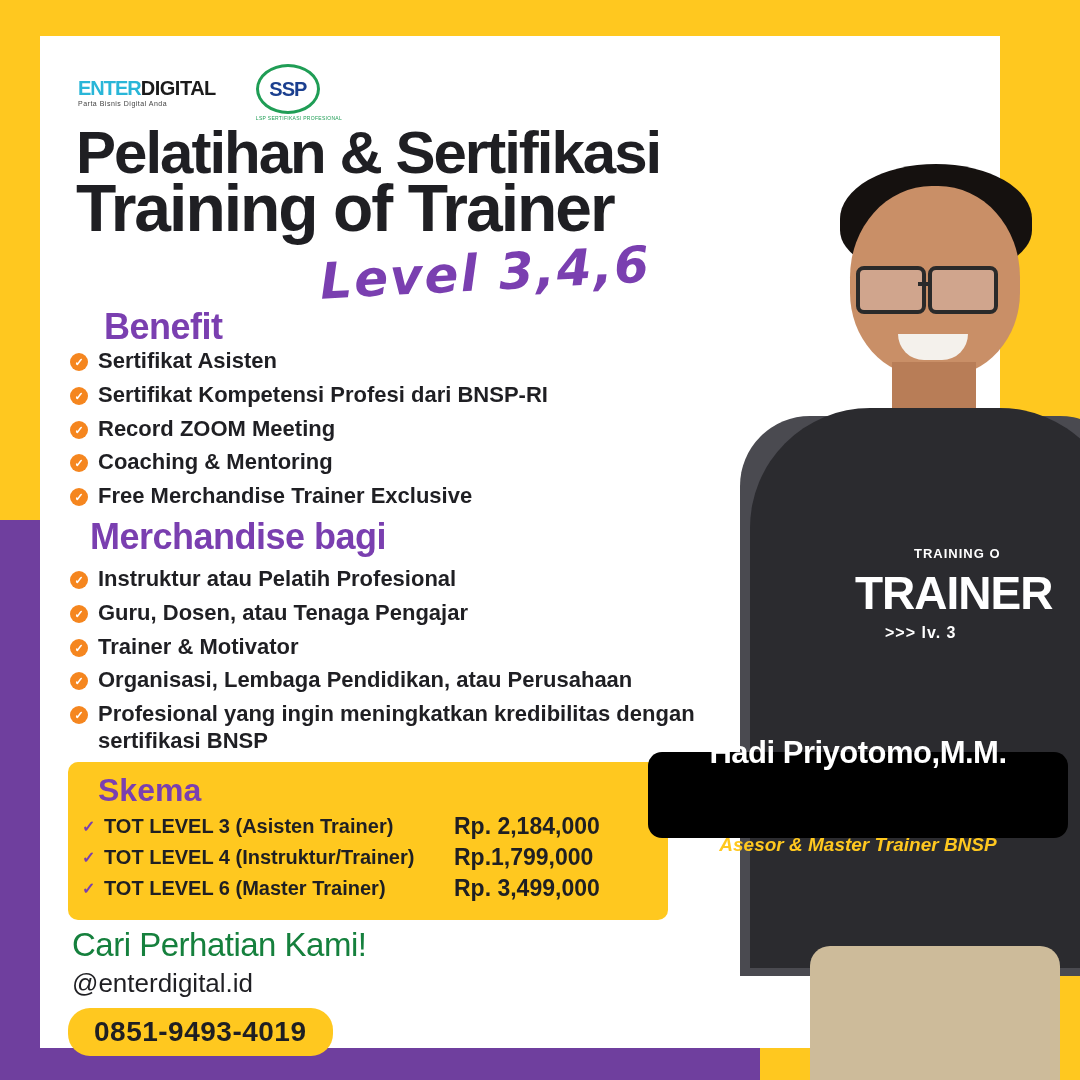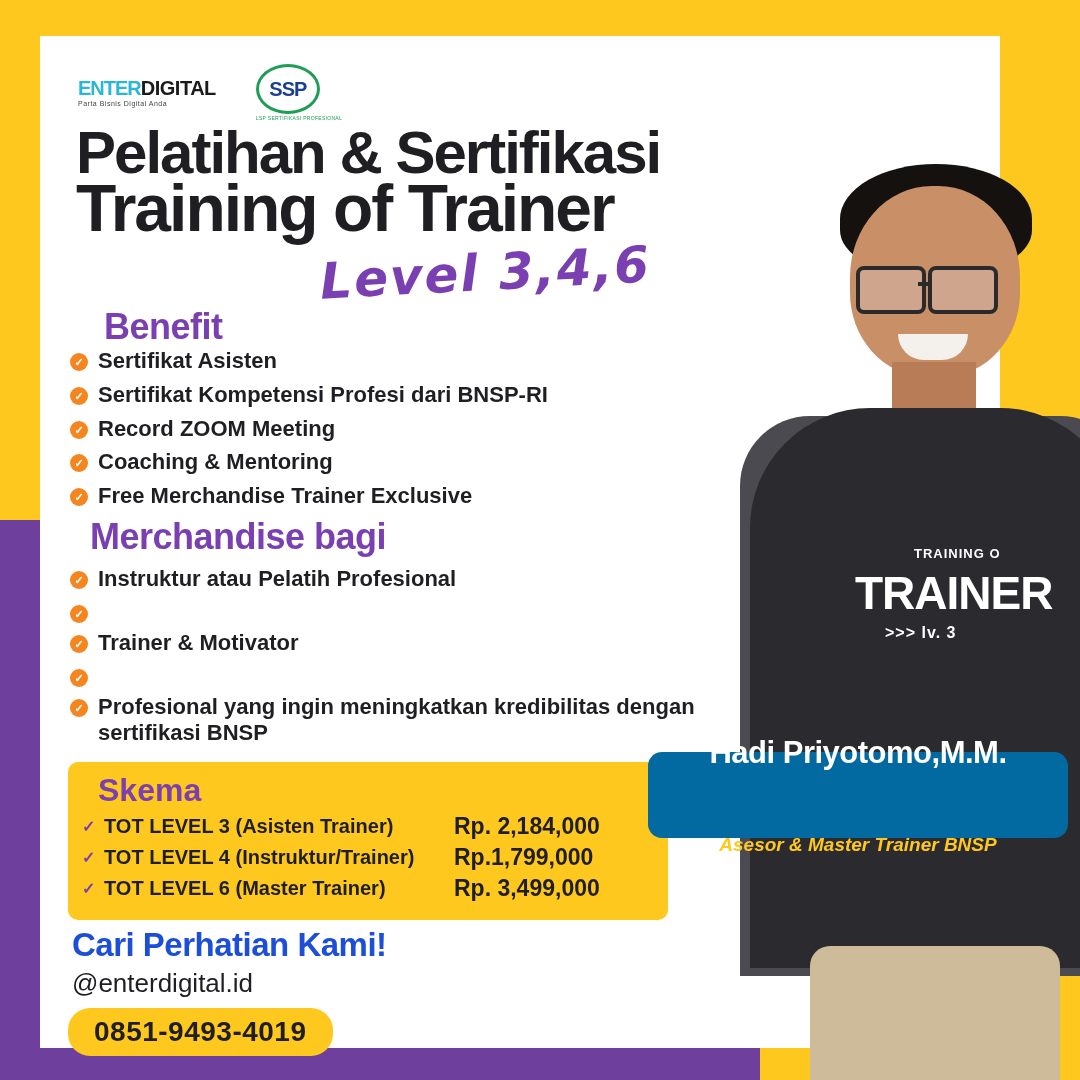--- a/index.html
+++ b/index.html
@@ -244,22 +244,22 @@
     font-weight: bold;
     color: #1f1f23;
     white-space: nowrap;
   }
   
   .cta {
     position: absolute;
     left: 32px;
     top: 890px;
     font-size: 33px;
-    font-weight: bold;
-    color: #1d4ed8;
+    font-weight: normal;
+    color: #15803d;
     letter-spacing: -0.5px;
   }
   .handle {
     position: absolute;
     left: 32px;
     top: 932px;
     font-size: 26px;
     color: #1f1f23;
   }
   .phone-pill {
@@ -409,21 +409,21 @@
     background: #cdbb9a;
     border-radius: 20px 20px 0 0;
   }
   
   .nameplate {
     position: absolute;
     left: 648px;
     top: 752px;
     width: 420px;
     height: 86px;
-    background: #0369a1;
+    background: #000000;
     border-radius: 14px;
     display: flex;
     flex-direction: column;
     justify-content: center;
     align-items: center;
     color: #ffffff;
     gap: 47px;
   }
   .nameplate-name {
     font-size: 31px;
@@ -498,27 +498,29 @@
     </div>
 
     <div class="sec-title sec-target">Merchandise bagi</div>
     <div class="list list-target">
       <div class="li">
         <span class="li-check">✓</span>
         <span class="li-text">Instruktur atau Pelatih Profesional</span>
       </div>
       <div class="li">
         <span class="li-check">✓</span>
+        <span class="li-text">Guru, Dosen, atau Tenaga Pengajar</span>
       </div>
       <div class="li">
         <span class="li-check">✓</span>
         <span class="li-text">Trainer &amp; Motivator</span>
       </div>
       <div class="li">
         <span class="li-check">✓</span>
+        <span class="li-text">Organisasi, Lembaga Pendidikan, atau Perusahaan</span>
       </div>
       <div class="li">
         <span class="li-check">✓</span>
         <span class="li-text">Profesional yang ingin meningkatkan kredibilitas dengan sertifikasi BNSP</span>
       </div>
     </div>
 
     <div class="skema">
       <div class="skema-title">Skema</div>
       <div class="skema-row">

